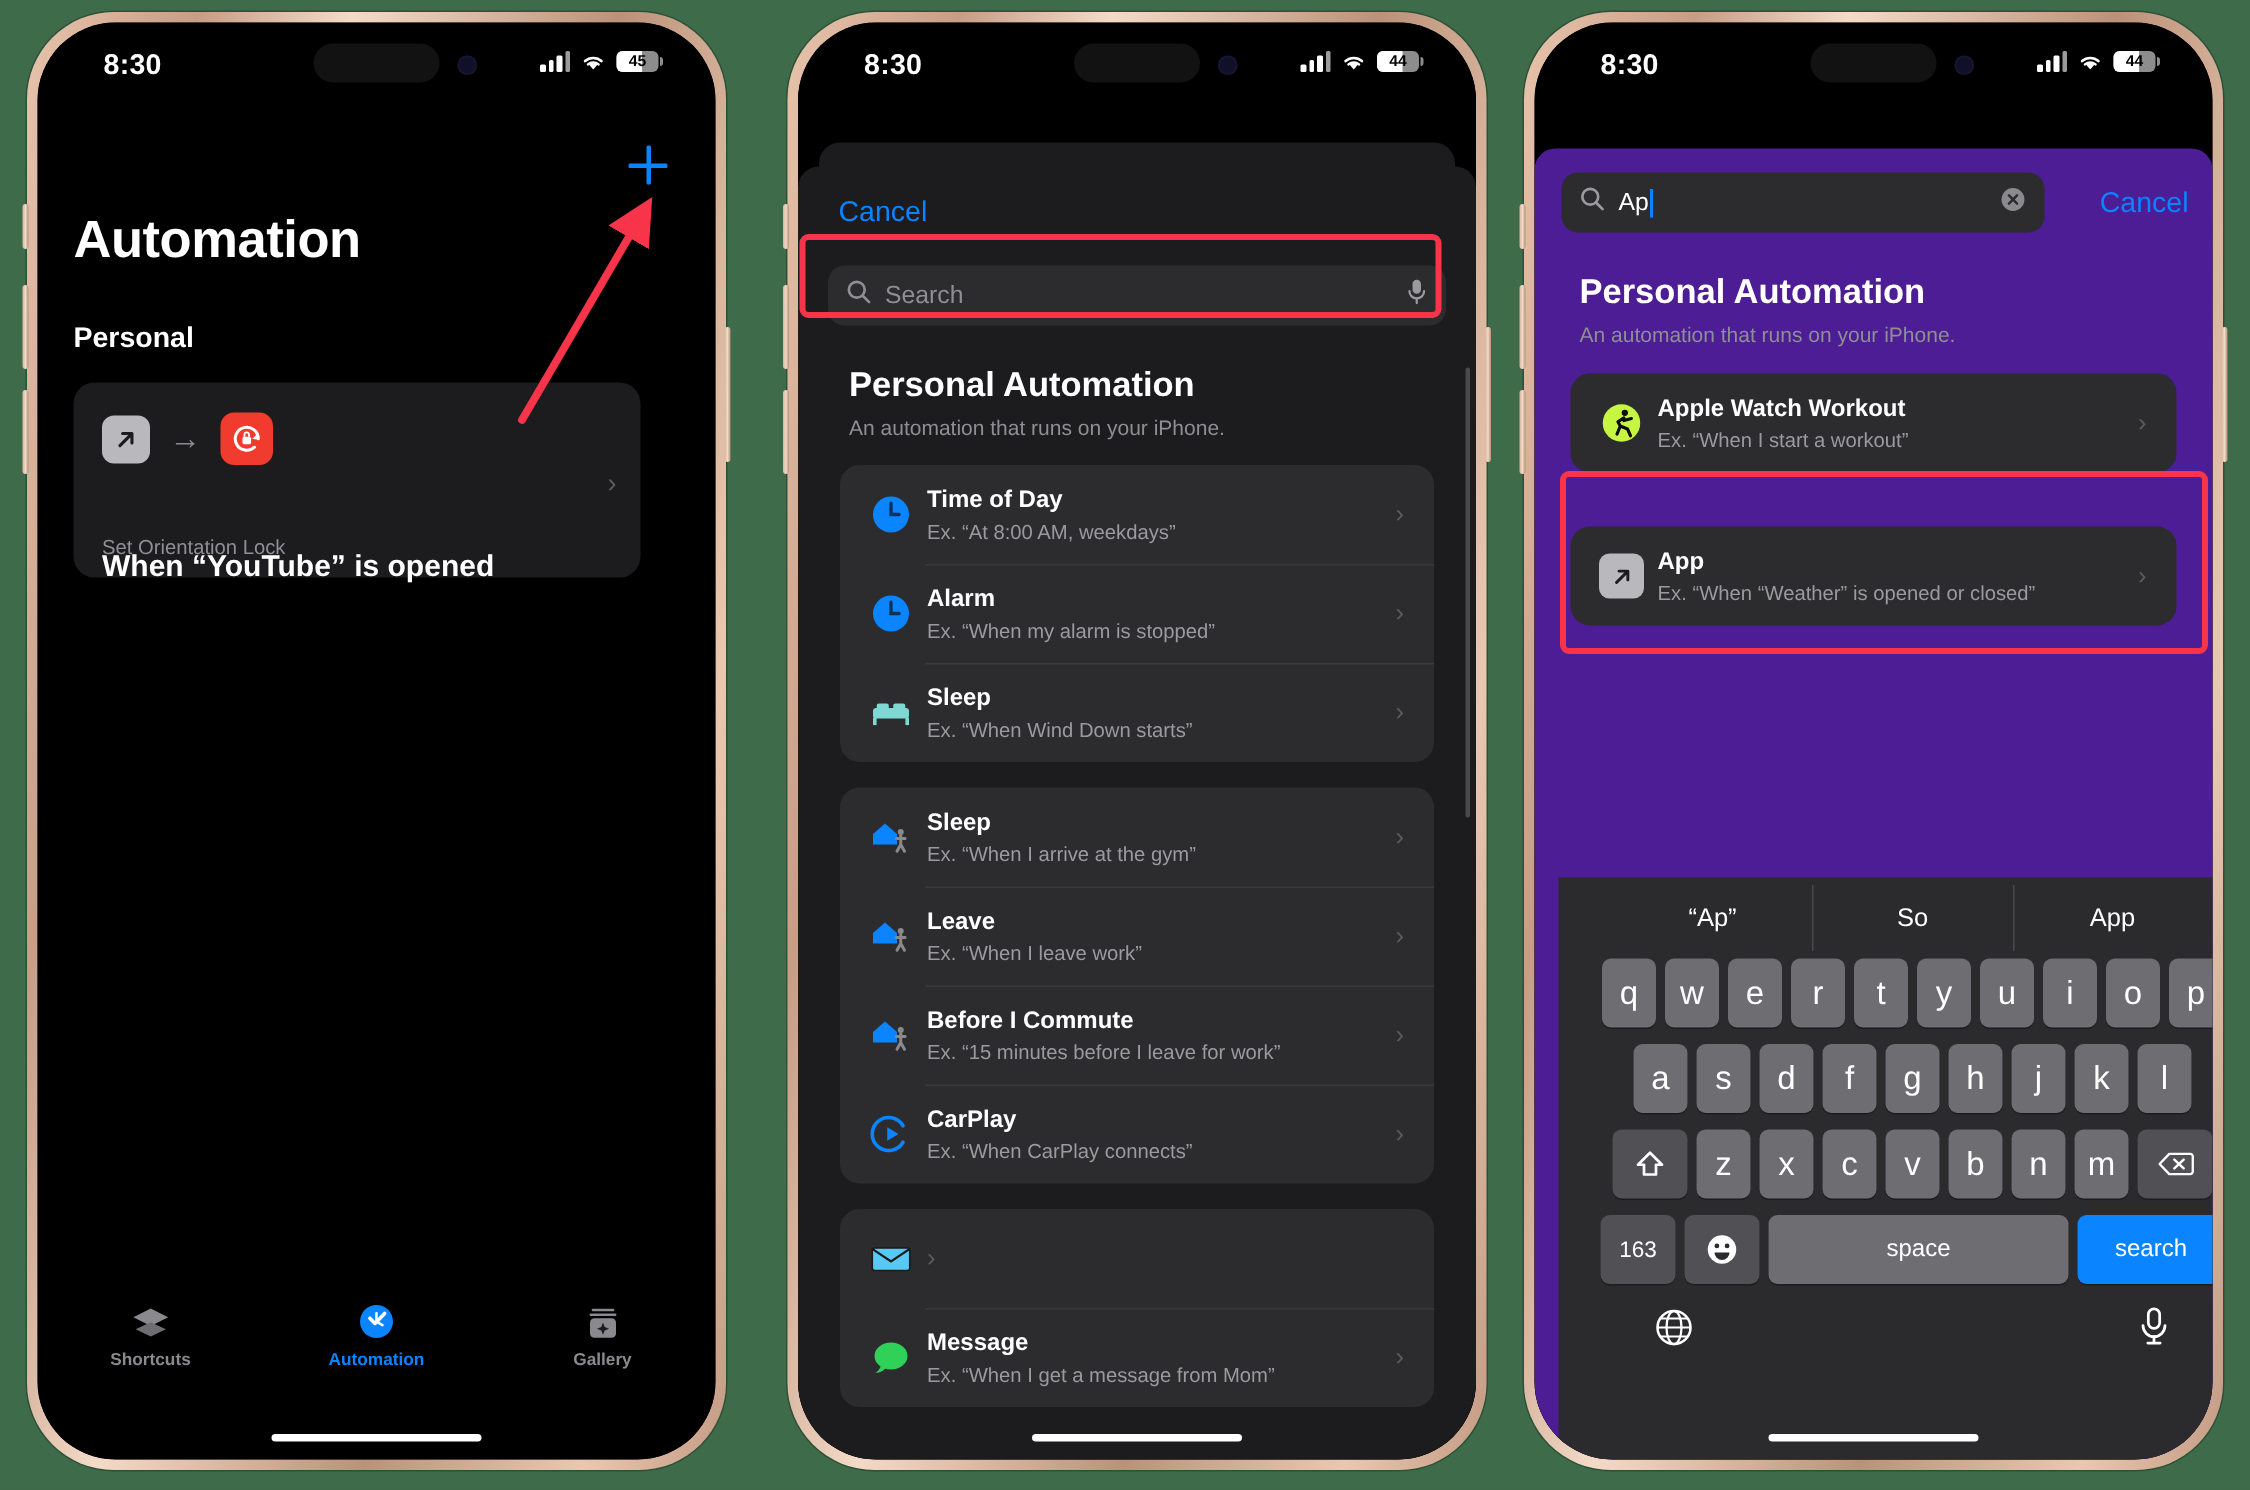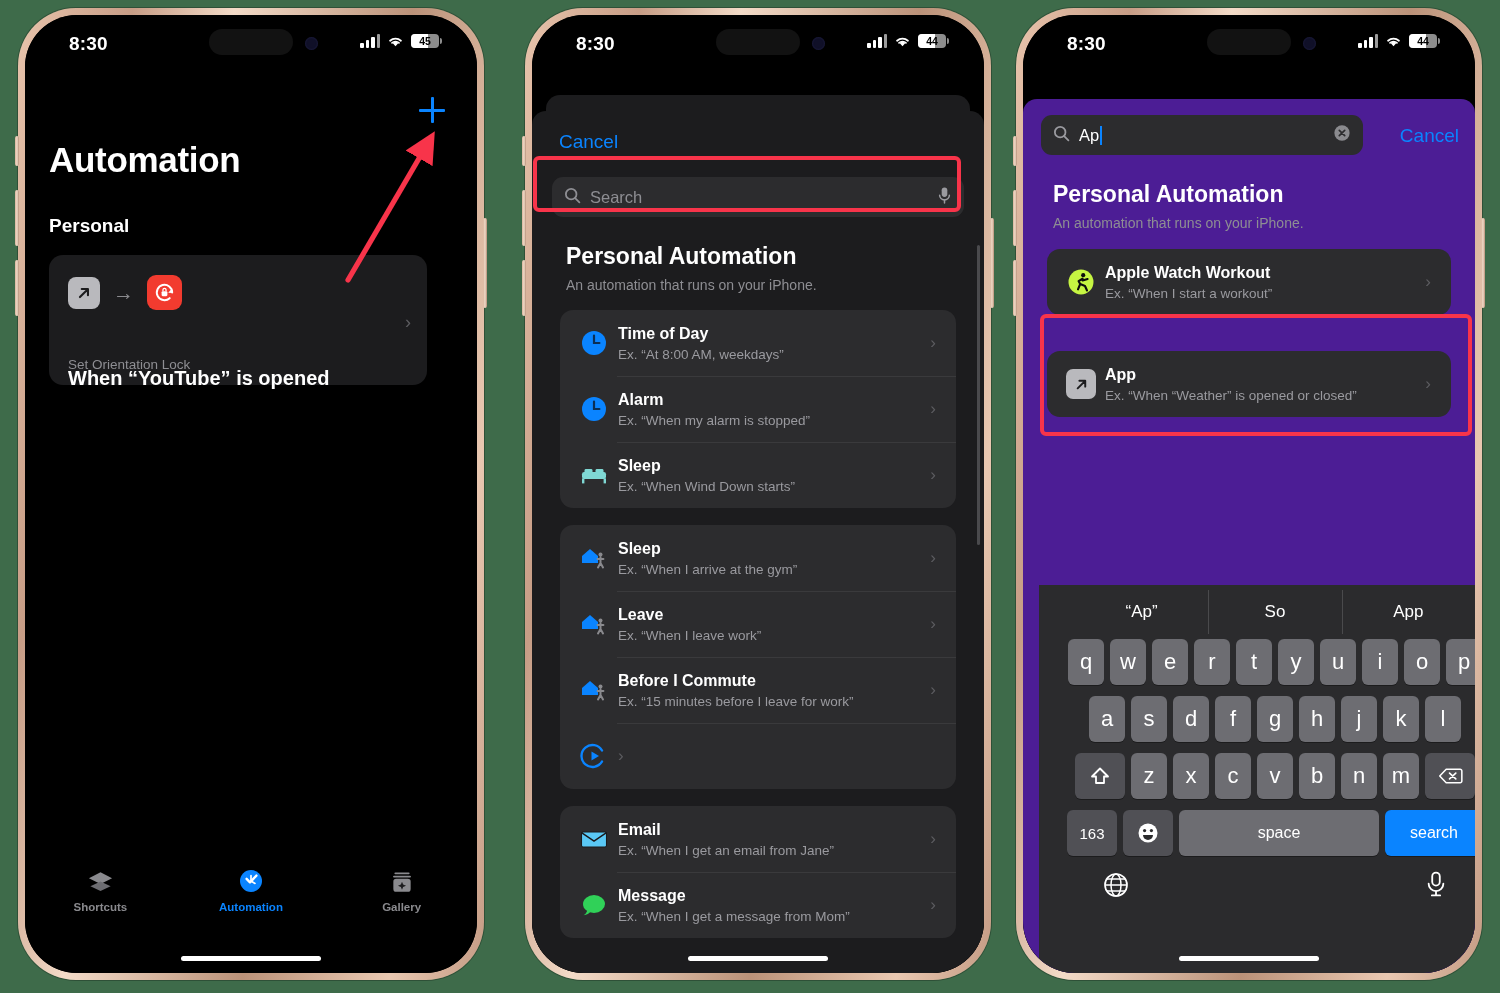--- a/index.html
+++ b/index.html
@@ -481,35 +481,35 @@
                 </div>
                 <div class="row-ch">›</div>
               </div>
               <div class="row">
                 <div class="row-ic">
                   <svg width="28" height="28" viewBox="0 0 28 28">
                     <path d="M22 8.5 A11 11 0 1 0 22 19.5" stroke="#0a84ff" stroke-width="2.4" fill="none" stroke-linecap="round"></path>
                     <path d="M11.5 9.5 L19 14 L11.5 18.5 Z" fill="#0a84ff"></path>
                   </svg>
                 </div>
+                <div class="row-tx">
+                  <div class="row-t">CarPlay</div>
+                  <div class="row-s">Ex. “When CarPlay connects”</div>
+                </div>
                 <div class="row-ch">›</div>
               </div>
             </div>
 
             <div class="group">
               <div class="row">
                 <div class="row-ic">
                   <svg width="30" height="22" viewBox="0 0 30 22">
                     <rect x="2.5" y="4" width="25" height="15" rx="1.6" fill="#5ac8f5" stroke="#1a1a1c" stroke-width="1.1"></rect>
                     <path d="M2.5 4.6 L15 13 L27.5 4.6" stroke="#1a1a1c" stroke-width="1.5" fill="none"></path>
                   </svg>
-                </div>
-                <div class="row-tx">
-                  <div class="row-t">Email</div>
-                  <div class="row-s">Ex. “When I get an email from Jane”</div>
                 </div>
                 <div class="row-ch">›</div>
               </div>
               <div class="row">
                 <div class="row-ic">
                   <svg width="30" height="26" viewBox="0 0 30 26">
                     <ellipse cx="15" cy="12" rx="11" ry="9" fill="#30d158"></ellipse>
                     <path d="M8.6 17.5 C7.6 21 6 22.5 4.6 23.2 C7.8 23.2 10.5 21.4 11.6 19.6 Z" fill="#30d158"></path>
                   </svg>
                 </div>

